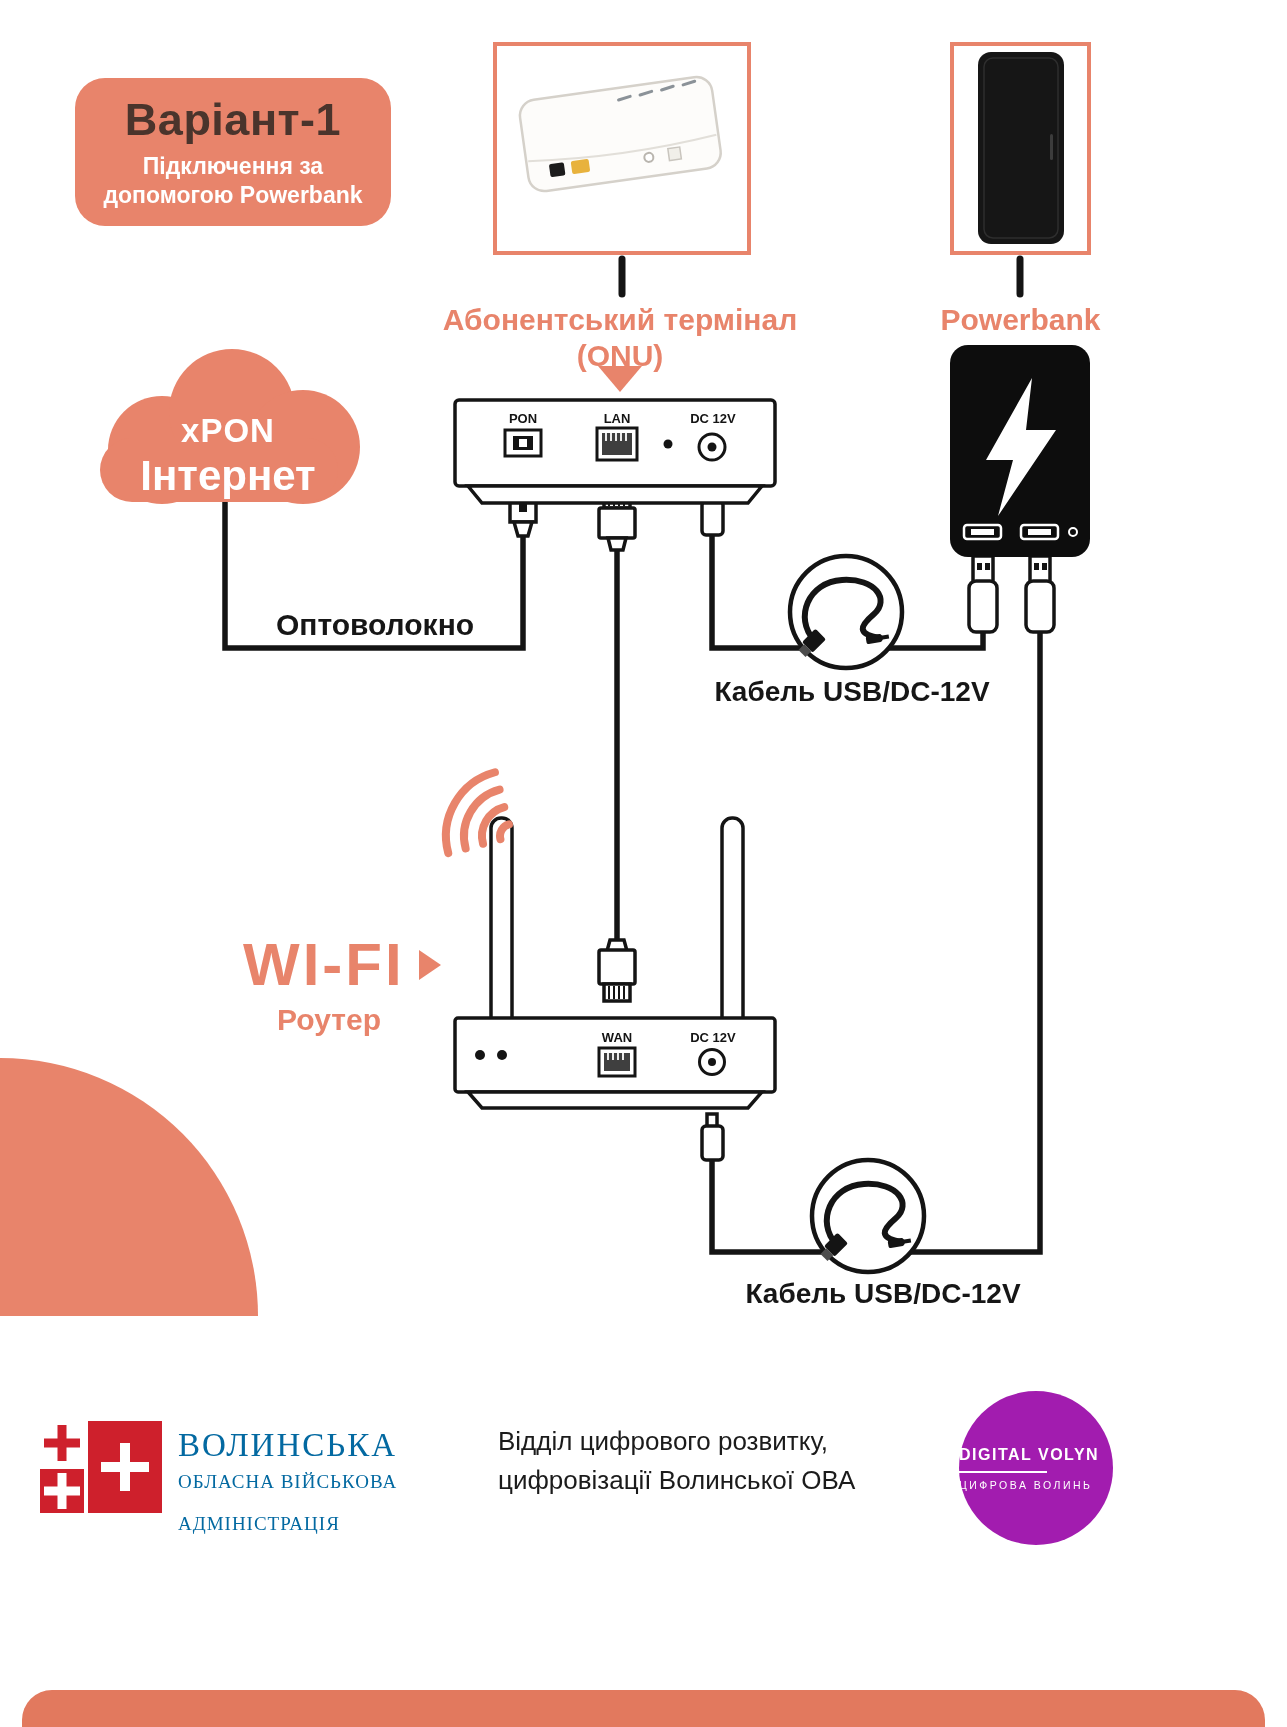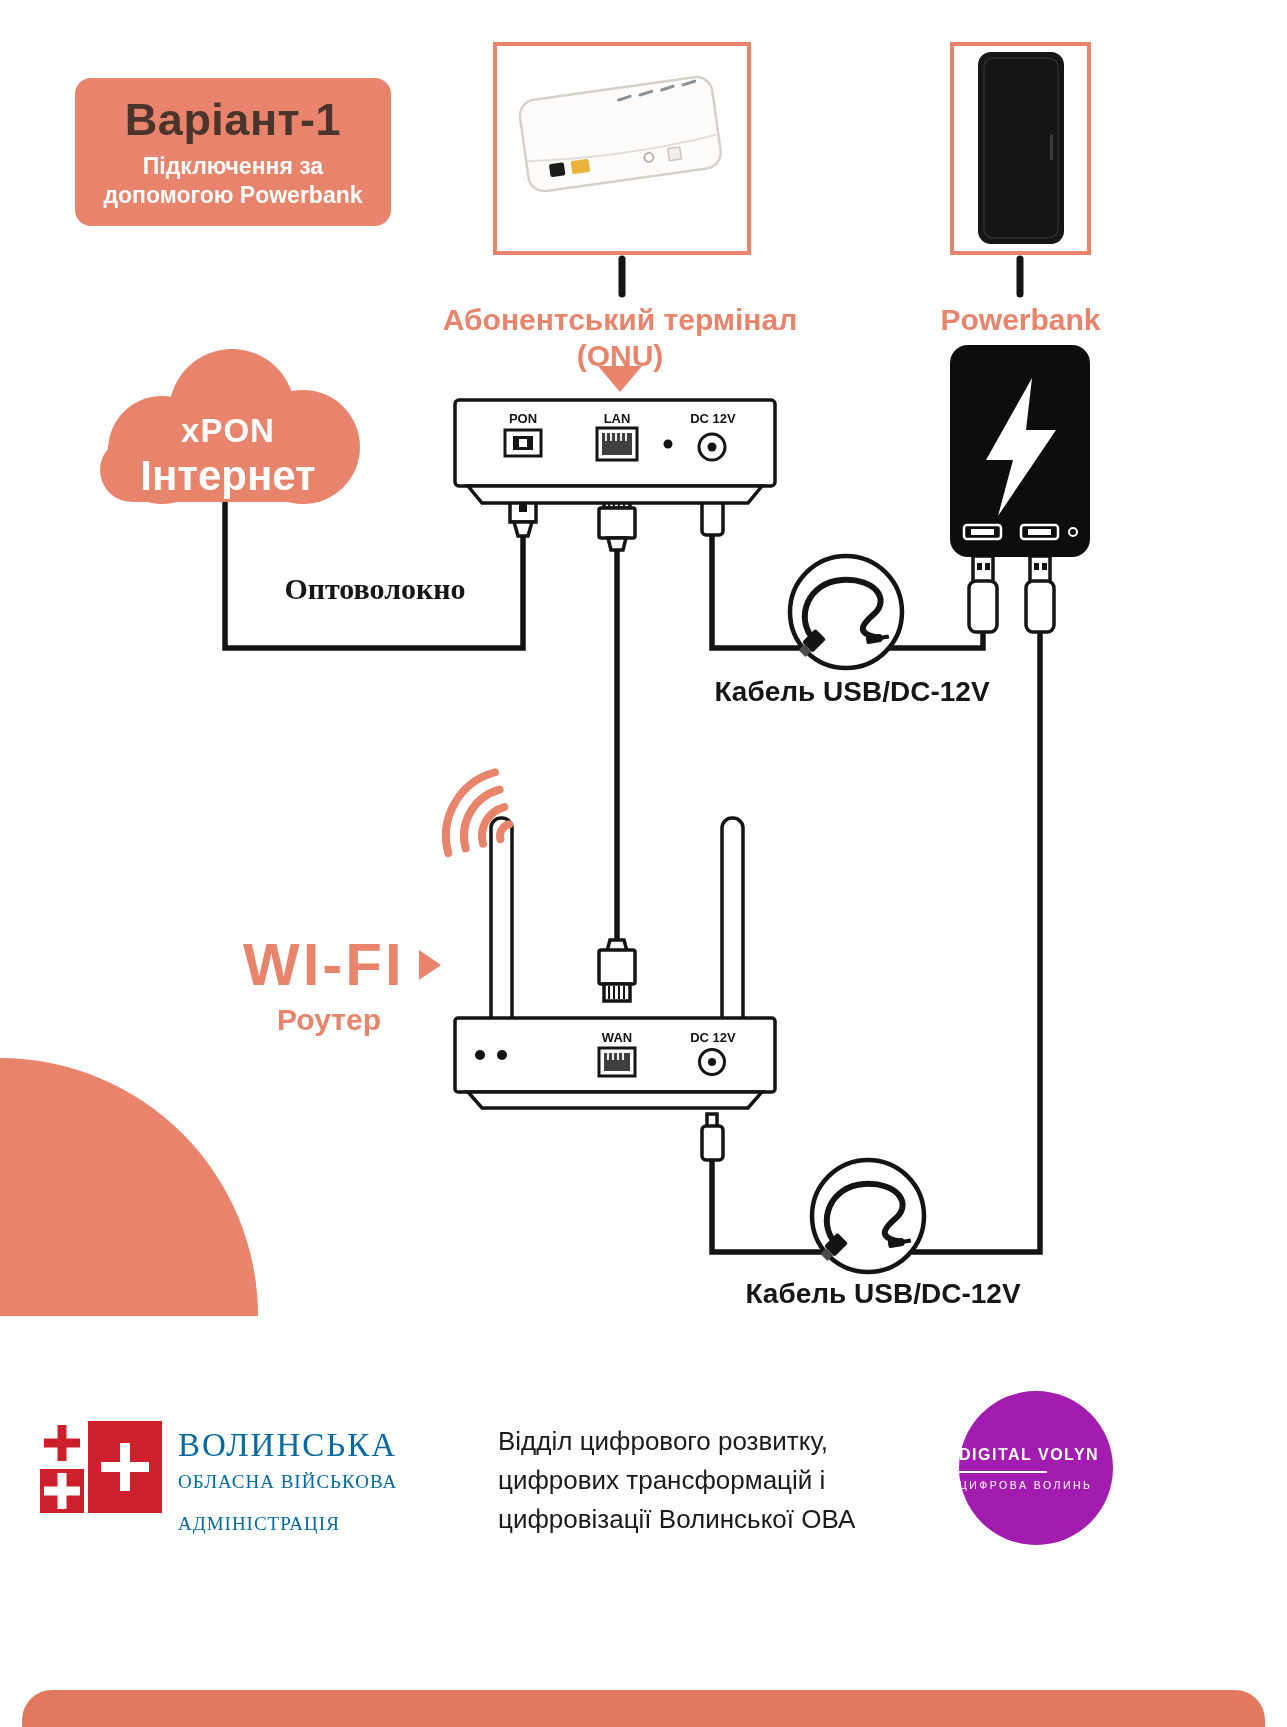--- a/index.html
+++ b/index.html
@@ -8,39 +8,39 @@
     --ink:#141414;
     --red:#CE202C;
   }
   *{margin:0;padding:0;box-sizing:border-box;}
   body{background:#ffffff;font-family:"Liberation Sans",sans-serif;}
   .canvas{position:relative;width:1287px;height:1727px;margin:0 auto;background:#ffffff;overflow:hidden;}
   .diagram-svg{position:absolute;left:0;top:0;width:1287px;height:1727px;}
   .port-label{font-family:"Liberation Sans",sans-serif;font-size:13px;font-weight:bold;fill:#141414;text-anchor:middle;}
 
   .variant-card{position:absolute;left:75px;top:78px;width:316px;height:148px;background:var(--accent);
-    border-radius:16px;display:flex;flex-direction:column;align-items:center;justify-content:center;gap:6px;}
+    border-radius:30px;display:flex;flex-direction:column;align-items:center;justify-content:center;gap:6px;}
   .variant-title{font-size:45px;font-weight:bold;color:#4A342C;letter-spacing:.5px;}
   .variant-sub{color:#ffffff;font-size:23px;font-weight:bold;line-height:29px;text-align:center;}
 
   .photo-box{position:absolute;border:4px solid var(--accent);background:#ffffff;}
   .onu-photo{left:493px;top:42px;width:258px;height:213px;}
   .pb-photo{left:950px;top:42px;width:141px;height:213px;}
   .photo-box svg{display:block;width:100%;height:100%;}
 
   .caption{position:absolute;text-align:center;color:var(--accent);font-weight:bold;font-size:30px;line-height:36px;}
   .onu-caption{left:420px;top:302px;width:400px;}
   .pb-caption{left:930px;top:302px;width:181px;}
 
   .cloud-text{position:absolute;left:116px;top:412px;width:224px;text-align:center;color:#ffffff;}
   .cloud-line1{font-size:33px;font-weight:600;letter-spacing:1px;}
   .cloud-line2{font-size:42px;font-weight:bold;margin-top:2px;}
 
   .black-label{position:absolute;text-align:center;font-weight:bold;color:#161616;}
-  .fiber-label{left:256px;top:572px;width:238px;font-size:30px;font-family:Liberation Serif, serif;}
+  .fiber-label{left:256px;top:608px;width:238px;font-size:30px;}
   .cable-label-top{left:696px;top:676px;width:312px;font-size:28px;}
   .cable-label-bottom{left:722px;top:1278px;width:322px;font-size:28px;}
 
   .wifi-row{position:absolute;left:243px;top:930px;display:flex;align-items:center;gap:14px;justify-content:flex-end;}
   .wifi-text{font-size:60px;font-weight:bold;color:var(--accent);letter-spacing:3px;}
   .wifi-arrow{width:0;height:0;border-top:15px solid transparent;border-bottom:15px solid transparent;border-left:22px solid var(--accent);}
   .router-label{position:absolute;left:243px;top:1003px;width:172px;text-align:center;font-size:30px;font-weight:bold;color:var(--accent);}
 
   .footer-logo{position:absolute;left:40px;top:1420px;width:122px;height:96px;}
   .footer-logo svg{display:block;width:100%;height:100%;}
@@ -281,21 +281,20 @@
   </div>
 
   <div class="org-text">
     <div class="org-name">ВОЛИНСЬКА</div>
     <div class="org-sub">ОБЛАСНА ВІЙСЬКОВА</div>
     <div class="org-sub2">АДМІНІСТРАЦІЯ</div>
   </div>
 
   <div class="dept-text">
     <div>Відділ цифрового розвитку,</div>
-    <div>цифрових трансформацій і</div>
     <div>цифровізації Волинської ОВА</div>
   </div>
 
   <div class="badge">
     <div class="badge-title">DIGITAL VOLYN</div>
     <div class="badge-divider"></div>
     <div class="badge-sub">ЦИФРОВА ВОЛИНЬ</div>
   </div>
 
   <div class="bottom-bar"></div>

